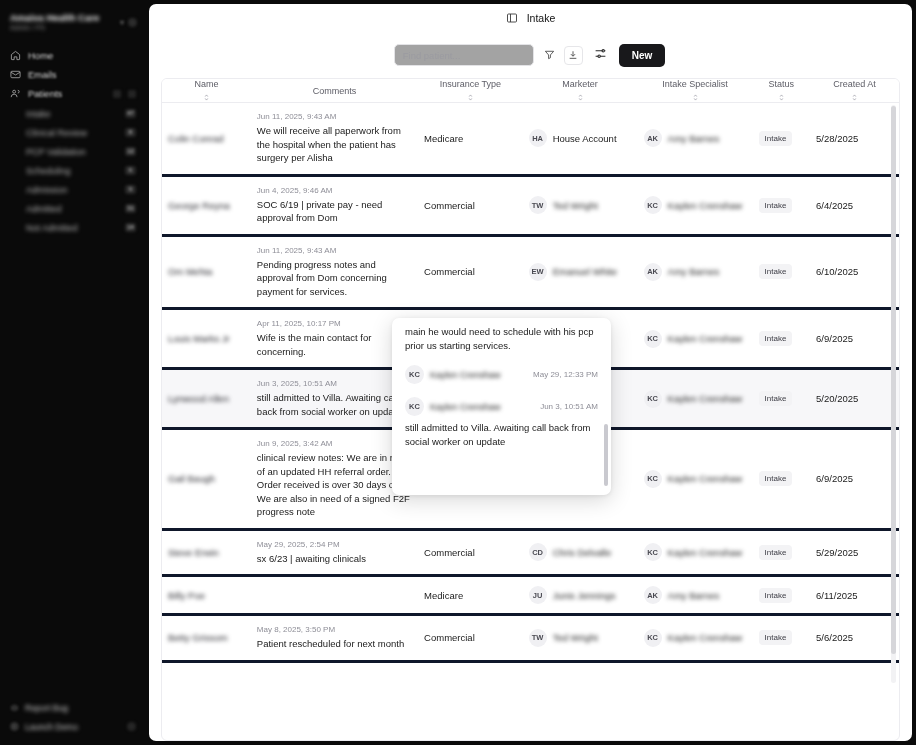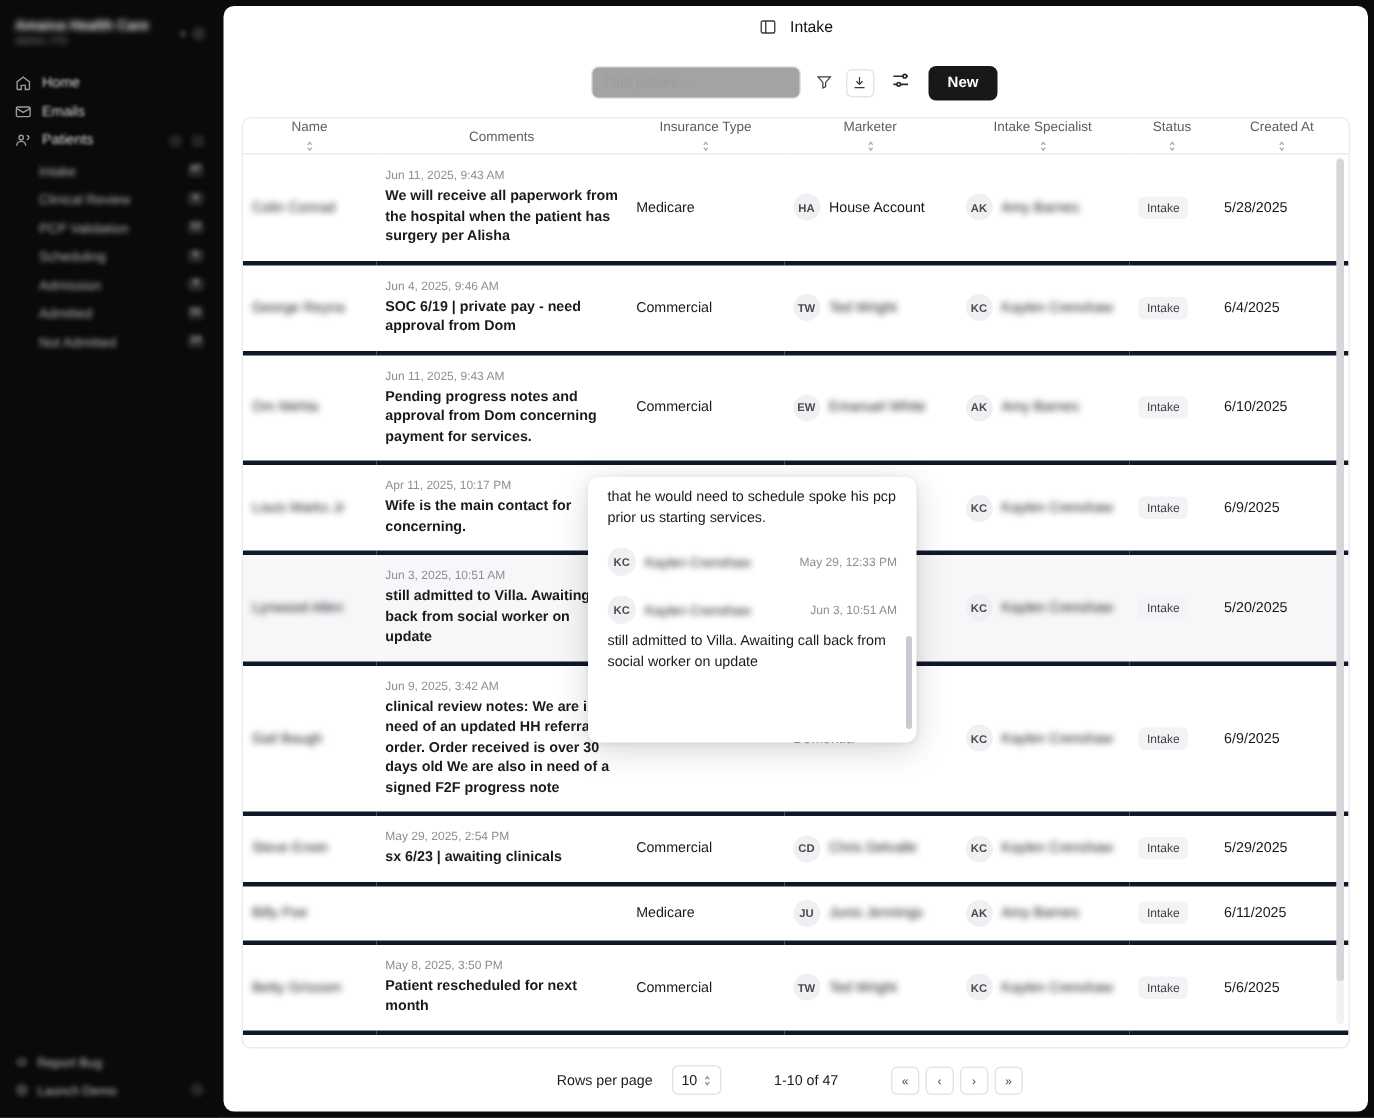--- a/index.html
+++ b/index.html
@@ -149,21 +149,21 @@
   th .th-in { display: flex; align-items: center; gap: 4px; flex-direction: column; }
   .sort-ico { width: 7px; height: 9px; color: #a9a9b2; display: inline-flex; }
   .sort-ico svg { width: 7px; height: 9px; }
 
   tbody tr { border-bottom: 3px solid #0f172a; }
   tbody tr.hl { background: #f7f7f9; }
   tbody td { padding: 9px 6px; vertical-align: middle; font-size: 9.5px; color: #1a1a1a; }
 
   .pname { font-size: 9.5px; color: #1e1e24; filter: blur(2.1px); white-space: nowrap; }
   .c-date { font-size: 8px; color: #8e8e97; margin-bottom: 3px; }
-  .c-body { font-size: 9.5px; color: #1a1a1a; line-height: 13.5px; font-weight: bold; }
+  .c-body { font-size: 9.5px; color: #1a1a1a; line-height: 13.5px; }
   .person { display: flex; align-items: center; gap: 6px; }
   .av {
     width: 18px; height: 18px; border-radius: 50%; background: #f0f0f3;
     color: #4a4a52; font-size: 7.5px; font-weight: 600;
     display: flex; align-items: center; justify-content: center;
     flex: 0 0 18px;
   }
   .pn { font-size: 9.5px; color: #1a1a1a; }
   .pn.redacted { filter: blur(2.2px); }
   .badge {
@@ -663,43 +663,25 @@
               <td><span class="badge">Intake</span></td>
               <td><span class="created">5/6/2025</span></td>
             </tr>
           </tbody>
       </table>
       <div class="tscroll">
           <i></i>
         </div>
     </div>
 
-    <div class="footer">
-      <span class="rpp-label">Rows per page</span>
-      <div class="rpp-box">
-        <span>10</span>
-        <span class="cv">
-            <svg viewBox="0 0 10 14" fill="none" stroke="currentColor" stroke-width="1.4">
-              <path d="M3 5.5L5 3l2 2.5M3 8.5L5 11l2-2.5"></path>
-            </svg>
-          </span>
-      </div>
-      <span class="range">1-10 of 47</span>
-      <div class="pager">
-        <button class="pg">«</button>
-        <button class="pg">‹</button>
-        <button class="pg">›</button>
-        <button class="pg">»</button>
-      </div>
-    </div>
   </main>
 
   <div class="popover">
     <div class="pop-inner">
-      <div class="pop-clip">that he would need to schedule spoke his pcp prior us starting services.</div>
+      <div class="pop-clip">main he would need to schedule with his pcp prior us starting services.</div>
 
       <div class="pop-msg">
         <div class="pop-head">
           <span class="pop-av">KC</span>
           <span class="pop-name">Kaylen Crenshaw</span>
           <span class="pop-time">May 29, 12:33 PM</span>
         </div>
       </div>
 
       <div class="pop-msg">

